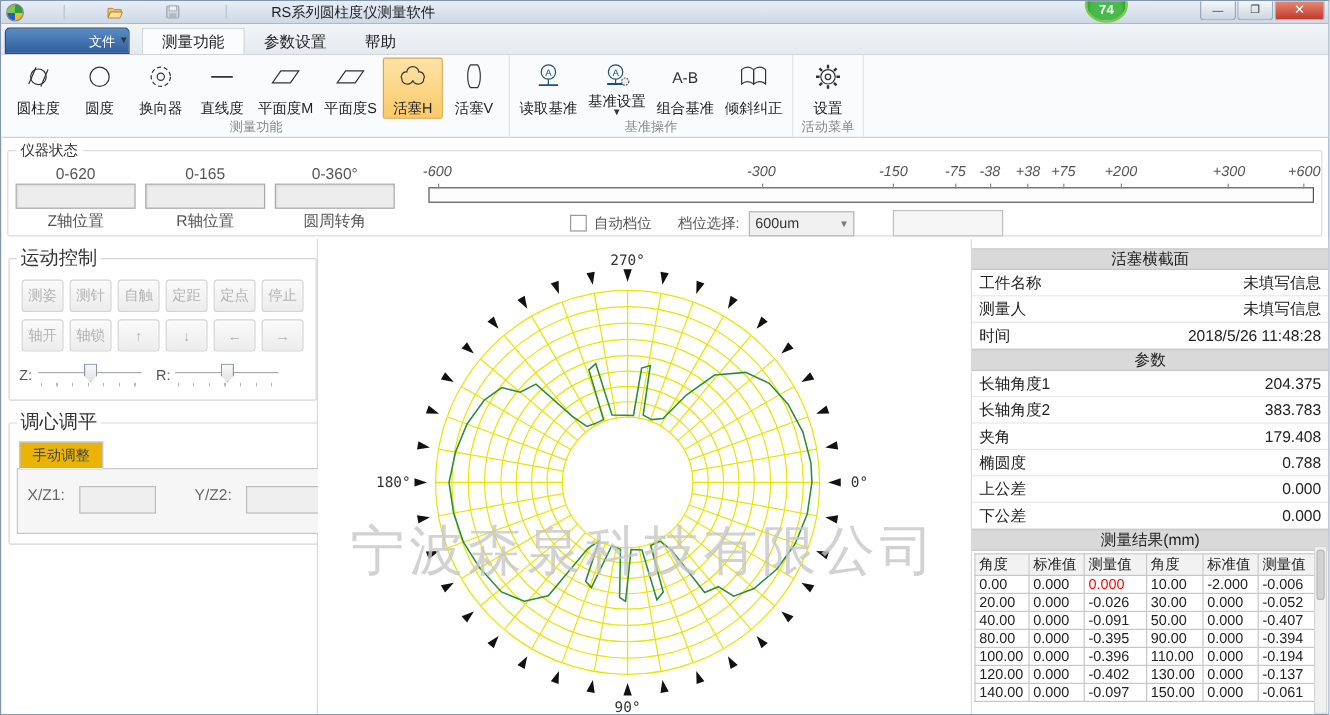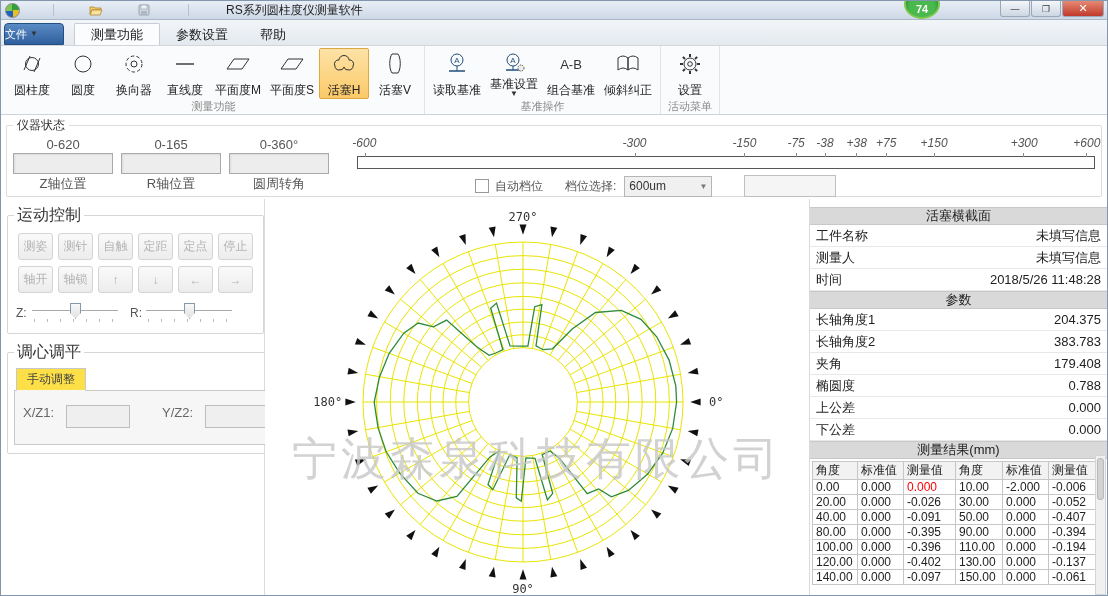--- a/index.html
+++ b/index.html
@@ -9,21 +9,21 @@
   .app-logo{width:13px;height:13px;border-radius:50%;background:conic-gradient(#2e9e3f 0 25%,#e8c020 25% 50%,#2060c0 50% 75%,#7ec850 75% 100%);border:1px solid #888;display:inline-block;}
   .qsep{width:1px;height:12px;background:#b6c2d0;margin:0 5px;}
   .qbtn{display:inline-flex;align-items:center;justify-content:center;width:18px;height:15px;margin-right:2px;}
   .title-text{margin-left:4px;white-space:nowrap;}
   .badge{position:absolute;left:903px;top:-12px;width:36px;height:30px;border-radius:50%;background:radial-gradient(circle at 50% 60%,#49b84d 55%,#2f9a36 75%,#8bd36a 100%);border:2px solid #7ec850;color:#fff;font-size:11px;font-weight:bold;display:flex;align-items:flex-end;justify-content:center;padding-bottom:2px;box-sizing:border-box;}
   .win-controls{position:absolute;right:3px;top:0;display:flex;}
   .wc{width:28px;height:15px;display:flex;align-items:center;justify-content:center;font-size:9px;color:#333;border:1px solid #9aa8b8;border-top:none;background:linear-gradient(#f4f7fa,#ccd6e2);margin-left:1px;border-radius:0 0 3px 3px;}
   .wc.close{width:40px;background:linear-gradient(#e68a74,#c0392b);color:#fff;font-weight:bold;font-size:11px;}
   
   .menurow{height:25px;background:linear-gradient(#f2f5f8,#e4e9ef);border-bottom:1px solid #d2d6da;display:flex;align-items:flex-end;}
-  .file-btn{width:58px;height:20px;margin:0 10px 0 3px;border-radius:4px 4px 0 0;background:linear-gradient(#5a8bc4,#2f5f9e);border:1px solid #24507e;color:#fff;font-size:11px;display:flex;align-items:center;justify-content:flex-start;gap:3px;}
+  .file-btn{width:58px;height:20px;margin:0 10px 0 3px;border-radius:4px 4px 0 0;background:linear-gradient(#5a8bc4,#2f5f9e);border:1px solid #24507e;color:#fff;font-size:11px;display:flex;align-items:center;justify-content:flex-end;gap:3px;padding-left:44px;}
   .tab{height:21px;padding:0 16px;font-size:13px;color:#222;display:flex;align-items:center;}
   .tab.active{background:#fbfcfd;border:1px solid #c8cdd4;border-bottom:none;border-radius:2px 2px 0 0;}
   
   .ribbon{height:68px;background:#fafbfc;border-bottom:1px solid #cfd3d7;display:flex;padding-left:2px;}
   .rgroup{display:flex;flex-direction:column;border-right:1px solid #e2e4e6;padding:2px 4px 0 4px;}
   .rbuttons{display:flex;flex:1;align-items:stretch;gap:1px;}
   .rbtn{min-width:42px;padding:2px 3px 1px;display:flex;flex-direction:column;align-items:center;justify-content:space-between;border:1px solid transparent;border-radius:2px;}
   .rbtn.active{background:linear-gradient(#fde3a7,#fbc968);border-color:#dba741;}
   .ricon{height:26px;display:flex;align-items:center;justify-content:center;}
   .rlabel{font-size:12px;color:#222;white-space:nowrap;line-height:14px;}
@@ -55,21 +55,21 @@
   fieldset.box{margin:2px 6px 8px;border:1px solid #d6d6d6;border-radius:2px;padding:4px 6px 8px;}
   fieldset.box legend{font-size:16px;color:#333;padding:0 3px;}
   .mbtn-row{display:flex;gap:5px;margin:3px 4px 6px;}
   .mbtn{width:33px;height:25px;font-size:12px;color:#b3b3b3;background:linear-gradient(#fafafa,#ececec);border:1px solid #d4d4d4;border-radius:3px;display:flex;align-items:center;justify-content:center;}
   .slider-row{display:flex;align-items:center;margin:10px 2px 2px;font-size:12px;color:#555;}
   .slbl{width:16px;}
   .slider{position:relative;width:86px;height:20px;margin-right:12px;}
   .strack{position:absolute;left:0;right:0;top:7px;height:1px;background:#aaa;}
   .sthumb{position:absolute;left:50%;top:0;width:9px;height:14px;margin-left:-5px;background:linear-gradient(#f8f8f8,#e2e2e2);border:1px solid #8899aa;clip-path:polygon(0 0,100% 0,100% 62%,50% 100%,0 62%);}
   .sticks{position:absolute;left:2px;right:2px;top:16px;height:3px;background:repeating-linear-gradient(90deg,#bbb 0 1px,transparent 1px 13px);}
-  .tabchip{display:inline-block;border:1px solid #c8c8c8;border-bottom:1px solid #f6f6f6;background:#fde047;padding:2px 10px;font-size:12px;color:#444;position:relative;top:1px;margin-left:2px;}
+  .tabchip{display:inline-block;border:1px solid #c8c8c8;border-bottom:1px solid #f6f6f6;background:#eab308;padding:2px 10px;font-size:12px;color:#444;position:relative;top:1px;margin-left:2px;}
   .level-inner{border:1px solid #c8c8c8;background:#f6f6f6;padding:14px 8px 16px;display:flex;align-items:flex-start;gap:12px;font-size:13px;color:#666;}
   .linput{width:62px;height:21px;border:1px solid #bdbdbd;background:#efefef;}
   
   .chart-area{flex:1;position:relative;background:#fff;overflow:hidden;}
   .watermark{position:absolute;left:0;top:230px;width:100%;text-align:center;font-family:"Liberation Serif","DejaVu Serif",serif;font-size:45px;color:#c7c7c7;opacity:.8;letter-spacing:4px;white-space:nowrap;pointer-events:none;}
   .angle-label{position:absolute;transform:translate(-50%,-50%);font-size:12px;color:#333;font-family:"DejaVu Sans Mono","Liberation Mono",monospace;}
   
   .right-panel{width:298px;border-left:1px solid #dadada;background:#fff;position:relative;font-size:13px;color:#222;box-sizing:border-box;padding-top:8px;}
   .section-header{height:16px;line-height:16px;background:#d9d9d9;border-top:1px solid #c8c8c8;border-bottom:1px solid #c8c8c8;text-align:center;font-size:13px;color:#222;}
   .info-row{display:flex;justify-content:space-between;height:21px;line-height:21px;padding:0 6px;border-bottom:1px solid #e8e8e8;}
@@ -294,21 +294,21 @@
       </div>
       <div class="gauge">
         <div class="ruler">
             <span class="tick-label" style="left: 1%;">-600</span>
             <span class="tick-label" style="left: 37.6%;">-300</span>
             <span class="tick-label" style="left: 52.5%;">-150</span>
             <span class="tick-label" style="left: 59.5%;">-75</span>
             <span class="tick-label" style="left: 63.4%;">-38</span>
             <span class="tick-label" style="left: 67.7%;">+38</span>
             <span class="tick-label" style="left: 71.7%;">+75</span>
-            <span class="tick-label" style="left: 78.2%;">+150</span>
+            <span class="tick-label" style="left: 78.2%;">+200</span>
             <span class="tick-label" style="left: 90.4%;">+300</span>
             <span class="tick-label" style="left: 98.9%;">+600</span>
           </div>
         <div class="gbar">
             <i class="tick-mark" style="left: 1%;"></i>
             <i class="tick-mark" style="left: 37.6%;"></i>
             <i class="tick-mark" style="left: 52.5%;"></i>
             <i class="tick-mark" style="left: 59.5%;"></i>
             <i class="tick-mark" style="left: 63.4%;"></i>
             <i class="tick-mark" style="left: 67.7%;"></i>

